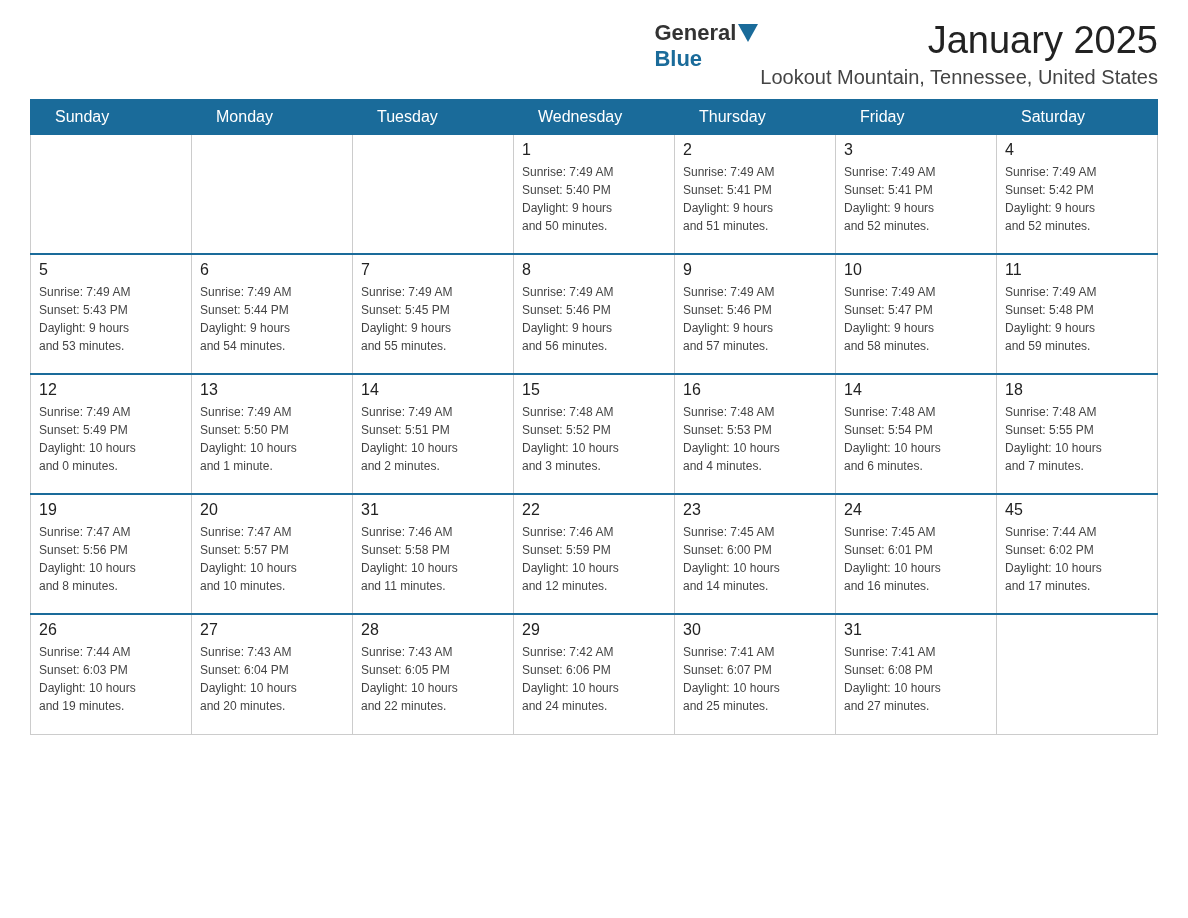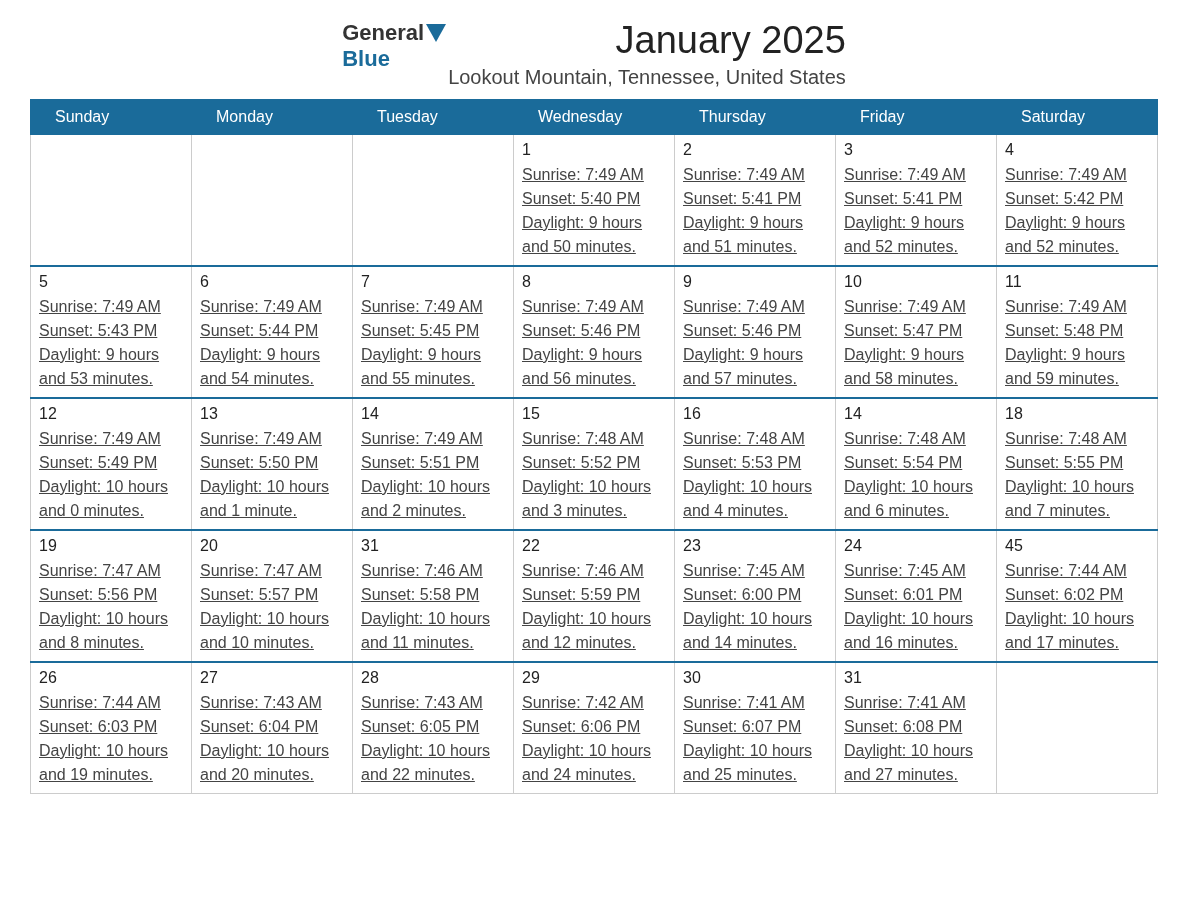--- a/index.html
+++ b/index.html
@@ -5,21 +5,21 @@
     * { margin: 0; padding: 0; box-sizing: border-box; }
     body {
       font-family: Arial, Helvetica, sans-serif;
       background: #fff;
       width: 1188px;
       min-height: 918px;
       padding: 20px 30px;
     }
     .header {
       display: flex;
-      justify-content: center;
+      justify-content: flex-end;
       align-items: flex-start;
       margin-bottom: 10px;
     }
     .logo {
       display: flex;
       flex-direction: column;
       align-items: flex-start;
     }
     .logo-top {
       display: flex;
@@ -79,24 +79,23 @@
       height: 120px;
     }
     .day-number {
       font-size: 16px;
       color: #222;
       font-weight: normal;
       display: block;
       margin-bottom: 4px;
     }
     .day-info {
-      font-size: 16px;
+      font-size: 12px;
       color: #444;
       line-height: 1.5;
-      text-decoration: underline;
     }
     .empty-cell {
       background: #fff;
     }
     .row-separator td {
       border-top: 2px solid #1a6b9a;
     }
   </style>
 </head>
 <body>

